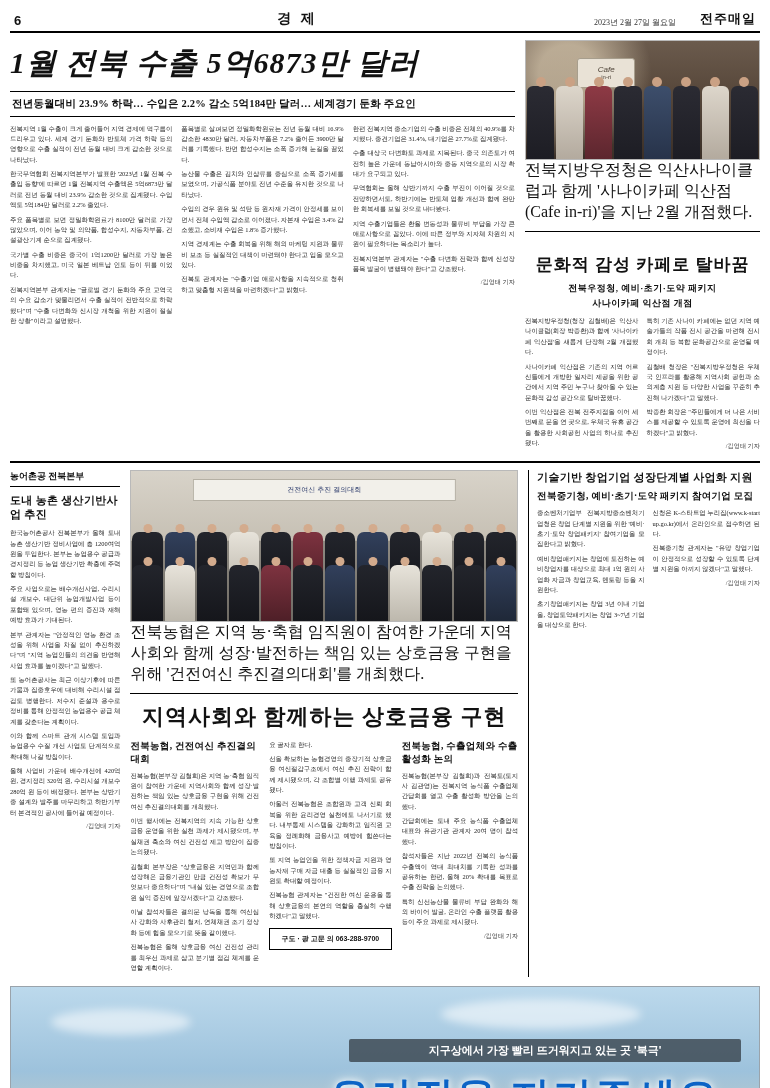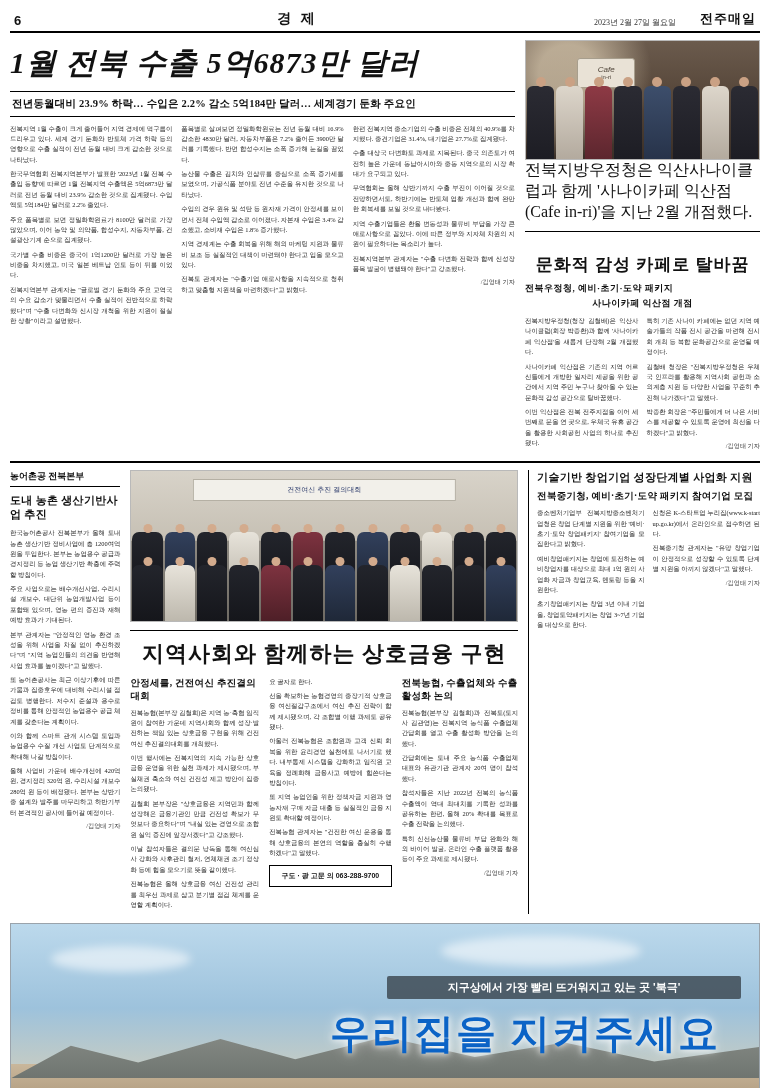--- a/index.html
+++ b/index.html
@@ -78,21 +78,21 @@
   .people .p::before{ content:""; position:absolute; top:-9px; left:50%; transform:translateX(-50%);
      width:10px;height:10px;border-radius:50%;background:#caa184; }
   .people .p.alt{ background:linear-gradient(180deg,#8e3a45 0%,#5c262e 100%); }
   .people .p.alt2{ background:linear-gradient(180deg,#3d4e6b 0%,#27334a 100%); }
   .people .p.alt3{ background:linear-gradient(180deg,#ddd6cb 0%,#b3aa9e 100%); }
 
   .sec-title {
     font-size: 17px; font-weight:bold; text-align:center; letter-spacing:1px;
     border-top:1px solid #000; padding-top:21px; margin-top:8px;
   }
-  .sec-sub { font-size:9px; font-weight:bold; text-align:left; margin:6px 0 2px 0; letter-spacing:0.5px;}
+  .sec-sub { font-size:9px; font-weight:bold; text-align:center; margin:6px 0 2px 0; letter-spacing:0.5px;}
   .sec-sub2 { font-size:9px; font-weight:bold; text-align:center; margin:1px 0 6px 0; letter-spacing:0.5px;}
   .two-col { display:flex; gap:8px; }
 
   
   .mid-area { display:flex; gap:10px; margin-top:8px; border-top:2px solid #000; padding-top:7px; }
   .mid-left { width: 112px; }
   .mid-center { width: 393px; }
   .mid-right { width: 235px; border-left:1px solid #000; padding-left:8px; }
 
   .kicker { font-size:9px; font-weight:bold; border-bottom:1px solid #000; padding-bottom:3px; }
@@ -129,21 +129,21 @@
     background:
       linear-gradient(180deg,#cfe2ef 0%, #a9cbe2 26%, #c9b79b 40%, #9d8568 58%, #6f5b45 100%);
   }
   .ad-sky { position:absolute; left:0; right:0; top:0; height:40%;
     background: linear-gradient(180deg,#bcd9ec 0%,#9dc2dc 60%,#c2cbc6 100%); }
   .ad-cloud { position:absolute; border-radius:50%; background:rgba(255,255,255,.55); filter: blur(4px);}
   .ad-mount { position:absolute; left:0; right:0; top:28%; height:16%;
     background: linear-gradient(180deg,#8b8f8a 0%, #6f7570 100%);
     clip-path: polygon(0 100%, 8% 42%, 17% 72%, 28% 30%, 38% 66%, 50% 26%, 62% 62%, 74% 36%, 86% 70%, 100% 44%, 100% 100%); }
   .ad-banner {
-    position:absolute; right:18px; top:52px; width:354px;
+    position:absolute; right:18px; top:52px; width:392px;
     background: rgba(44,52,60,.72); color:#fff; padding:4px 10px;
     font-size:11px; font-weight:bold; text-align:center; font-family:"Liberation Sans",sans-serif;
     border-radius:2px;
   }
   .ad-title {
     position:absolute; right:24px; top:82px; width:420px; text-align:center;
     font-size:40px; font-weight:bold; color:#0b63c6; letter-spacing:2px;
     text-shadow: 0 0 6px rgba(255,255,255,.95), 0 0 14px rgba(255,255,255,.8);
   }
 </style>
@@ -269,26 +269,27 @@
           <div class="p r"></div>
             <div class="p"></div>
             <div class="p b"></div>
             <div class="p"></div>
           <div class="p w"></div>
             <div class="p"></div>
             <div class="p"></div>
             <div class="p b"></div>
         </div>
       </div>
+      <div class="cap">전북농협은 지역 농·축협 임직원이 참여한 가운데 지역사회와 함께 성장·발전하는 책임 있는 상호금융 구현을 위해 '건전여신 추진결의대회'를 개최했다.</div>
 
       <div class="big-head rule-t" style="padding-top:8px;">지역사회와 함께하는 상호금융 구현</div>
 
       <div class="two-col" style="gap:10px;">
         <div class="col" style="flex:1.05;">
-          <div class="sub-col-title">안정세를, 건전여신 추진결의대회</div>
+          <div class="sub-col-title">전북농협, 건전여신 추진결의대회</div>
           <p class="body">전북농협(본부장 김철희)은 지역 농·축협 임직원이 참여한 가운데 지역사회와 함께 성장·발전하는 책임 있는 상호금융 구현을 위해 건전여신 추진결의대회를 개최했다.</p>
           <p class="body">이번 행사에는 전북지역의 지속 가능한 상호금융 운영을 위한 실천 과제가 제시됐으며, 부실채권 축소와 여신 건전성 제고 방안이 집중 논의됐다.</p>
           <p class="body">김철희 본부장은 "상호금융은 지역민과 함께 성장해온 금융기관인 만큼 건전성 확보가 무엇보다 중요하다"며 "내실 있는 경영으로 조합원 실익 증진에 앞장서겠다"고 강조했다.</p>
           <p class="body">이날 참석자들은 결의문 낭독을 통해 여신심사 강화와 사후관리 철저, 연체채권 조기 정상화 등에 힘을 모으기로 뜻을 같이했다.</p>
           <p class="body">전북농협은 올해 상호금융 여신 건전성 관리를 최우선 과제로 삼고 분기별 점검 체계를 운영할 계획이다.</p>
         </div>
         <div class="col" style="flex:1;">
           <p class="body">요 골자로 한다.</p>
           <p class="body">선을 확보하는 농협경영의 중장기적 상호금융 여신절감구조에서 여신 추진 전략이 함께 제시됐으며, 각 조합별 이행 과제도 공유됐다.</p>
           <p class="body">아울러 전북농협은 조합원과 고객 신뢰 회복을 위한 윤리경영 실천에도 나서기로 했다. 내부통제 시스템을 강화하고 임직원 교육을 정례화해 금융사고 예방에 힘쓴다는 방침이다.</p>

